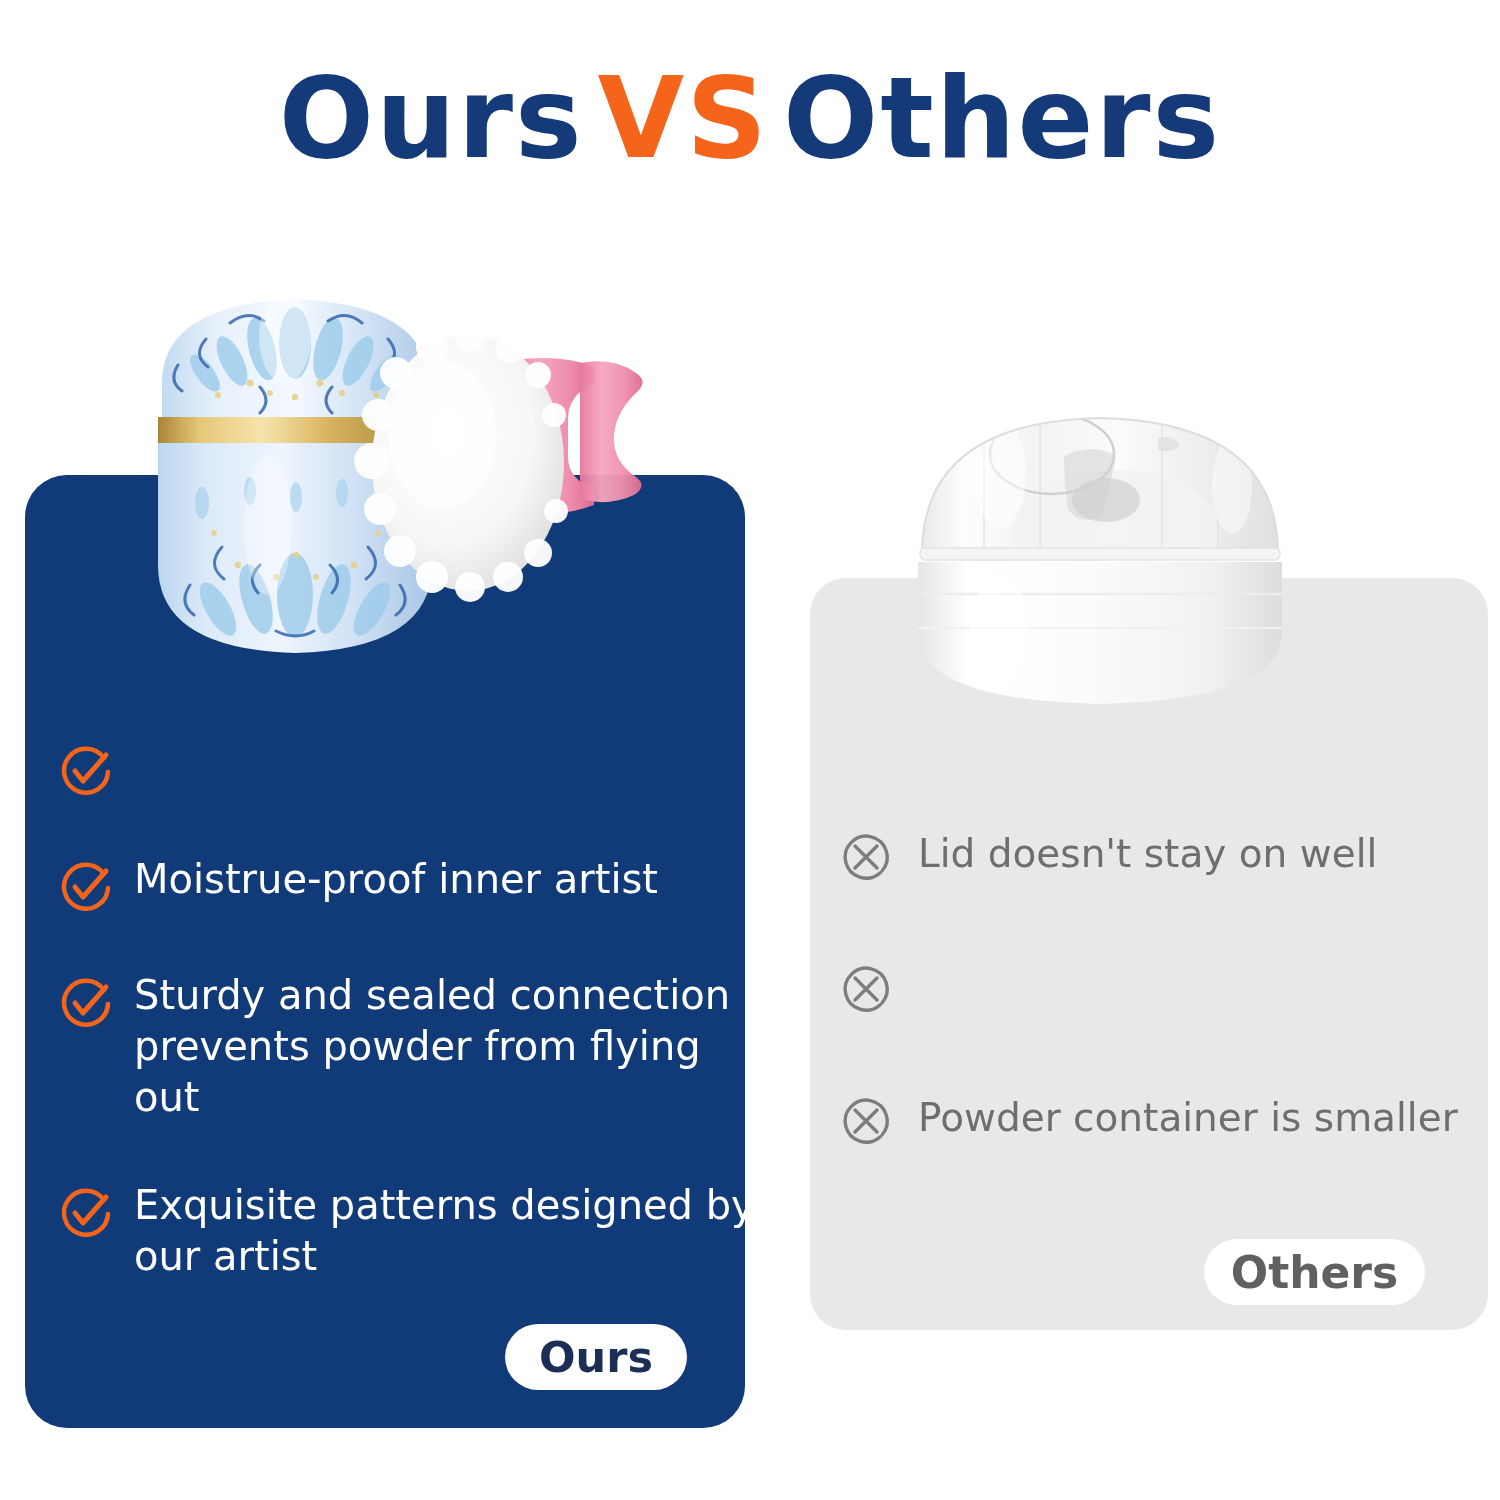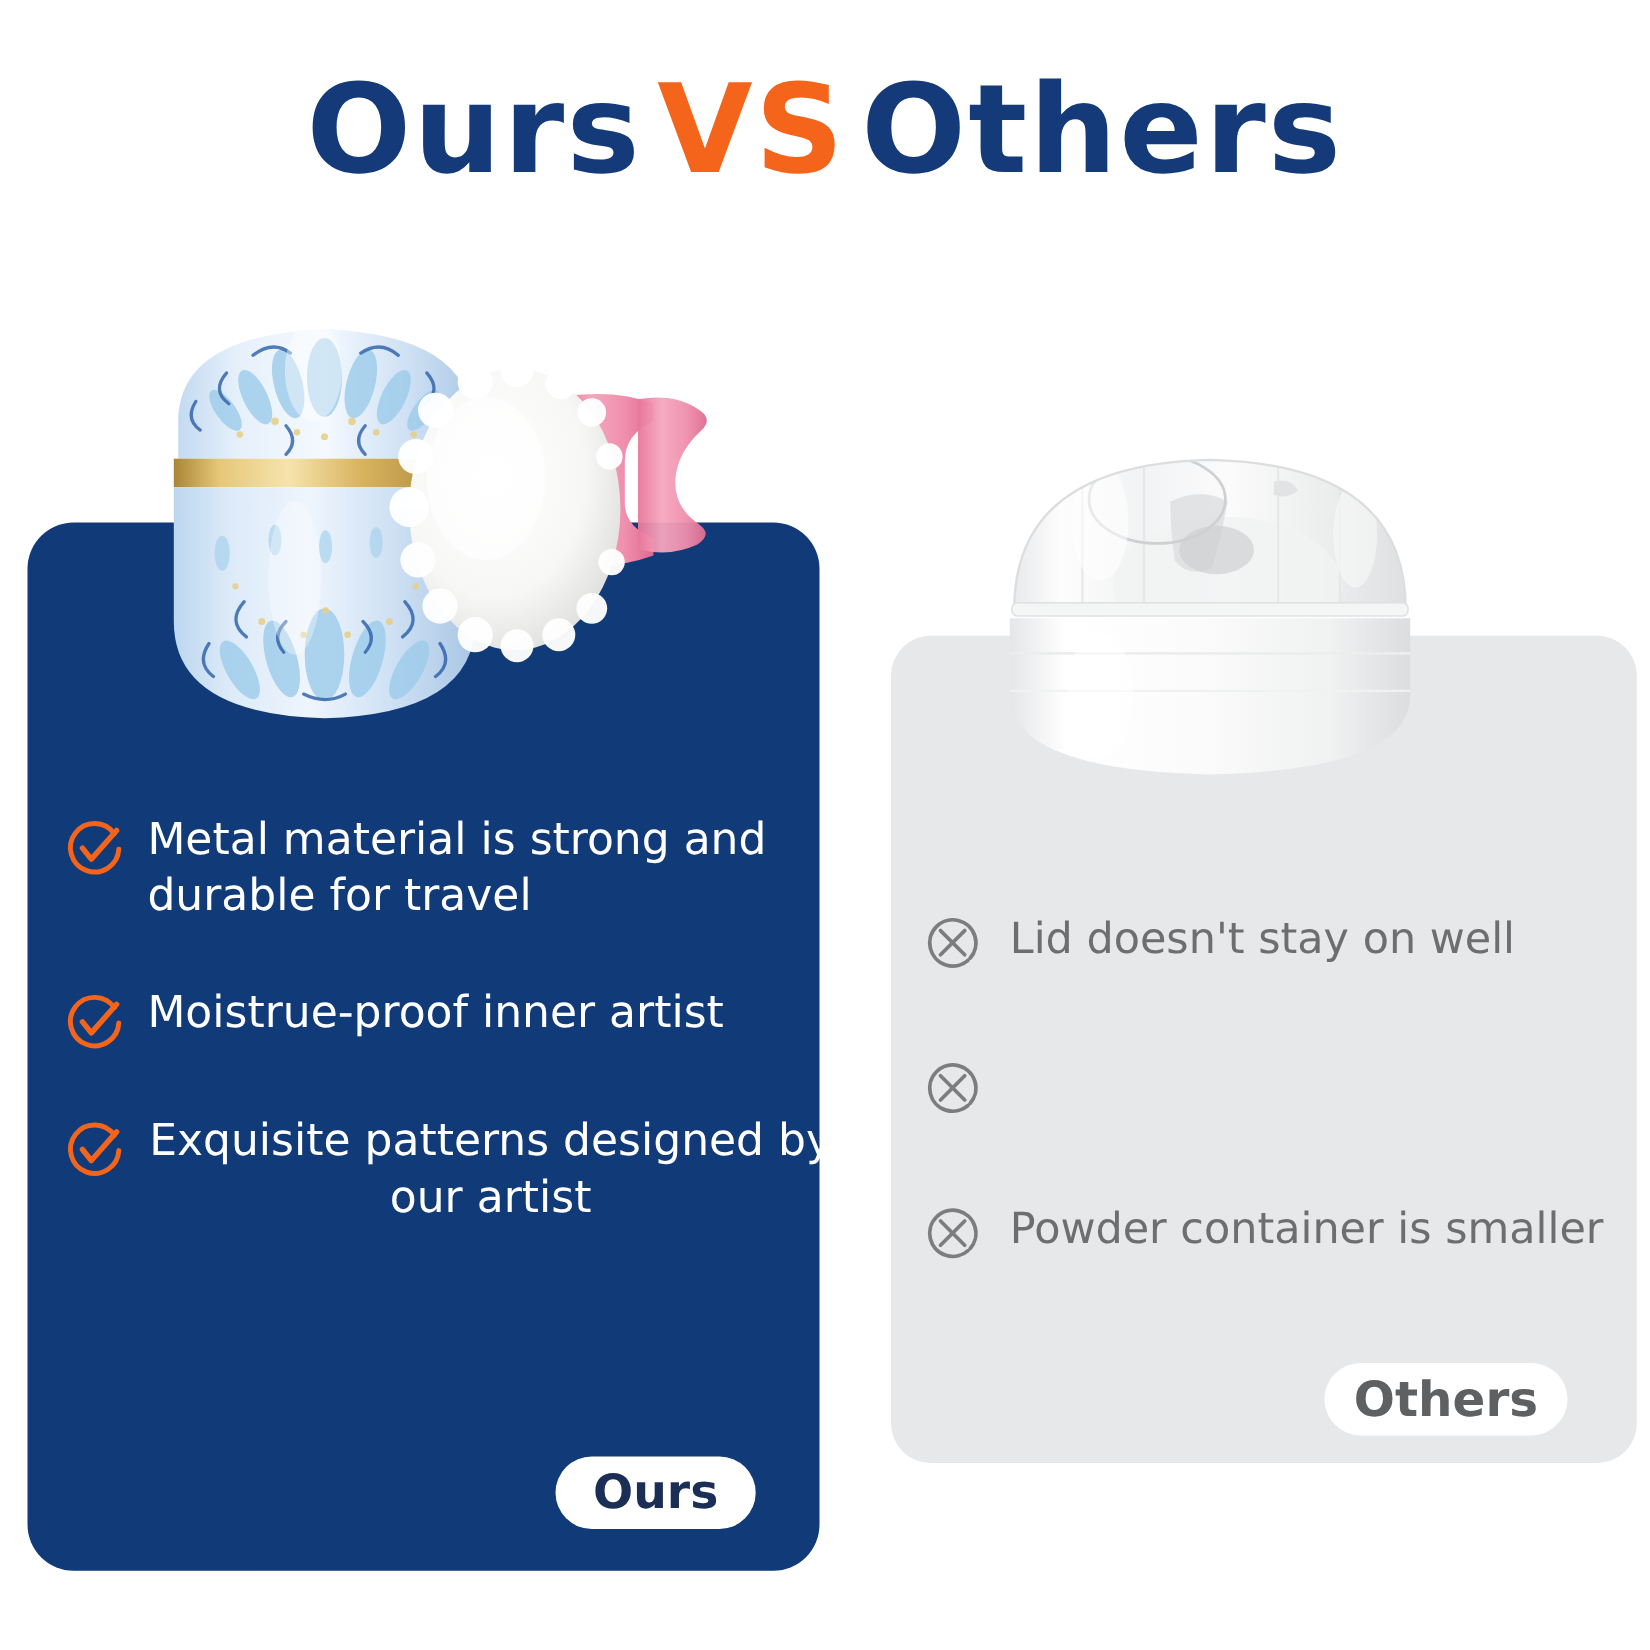--- a/index.html
+++ b/index.html
@@ -64,21 +64,21 @@
     position: absolute;
     left: 838px;
     top: 829px;
     width: 640px;
   }
   .feature-row {
     display: flex;
     align-items: flex-start;
     margin-bottom: 54px;
   }
-  .feature-row:last-child { margin-bottom: 0; text-align: center; }
+  .feature-row:last-child { margin-bottom: 0; }
 
   .bullet-icon {
     flex: 0 0 auto;
     width: 56px;
     height: 56px;
     margin-right: 20px;
     margin-top: 4px;
   }
   .bullet-icon svg { display: block; width: 56px; height: 56px; }
 
@@ -291,33 +291,41 @@
 
 <div id="list-ours">
 
   <div class="feature-row">
     <span class="bullet-icon">
       <svg viewBox="0 0 56 56">
         <path d="M46,16 A22,22 0 1 0 50,30" fill="none" stroke="#F4641B" stroke-width="4.5" stroke-linecap="round"></path>
         <path d="M17,29 L25,39 L48,13" fill="none" stroke="#F4641B" stroke-width="5" stroke-linecap="round" stroke-linejoin="round"></path>
       </svg>
     </span>
-    <span class="feature-text">Metal material is strong and durable for travel</span>
   </div>
 
   <div class="feature-row">
     <span class="bullet-icon">
       <svg viewBox="0 0 56 56">
         <path d="M46,16 A22,22 0 1 0 50,30" fill="none" stroke="#F4641B" stroke-width="4.5" stroke-linecap="round"></path>
         <path d="M17,29 L25,39 L48,13" fill="none" stroke="#F4641B" stroke-width="5" stroke-linecap="round" stroke-linejoin="round"></path>
       </svg>
     </span>
     <span class="feature-text">Moistrue-proof inner artist</span>
   </div>
 
+  <div class="feature-row">
+    <span class="bullet-icon">
+      <svg viewBox="0 0 56 56">
+        <path d="M46,16 A22,22 0 1 0 50,30" fill="none" stroke="#F4641B" stroke-width="4.5" stroke-linecap="round"></path>
+        <path d="M17,29 L25,39 L48,13" fill="none" stroke="#F4641B" stroke-width="5" stroke-linecap="round" stroke-linejoin="round"></path>
+      </svg>
+    </span>
+    <span class="feature-text">Sturdy and sealed connection prevents powder from flying out</span>
+  </div>
 
   <div class="feature-row">
     <span class="bullet-icon">
       <svg viewBox="0 0 56 56">
         <path d="M46,16 A22,22 0 1 0 50,30" fill="none" stroke="#F4641B" stroke-width="4.5" stroke-linecap="round"></path>
         <path d="M17,29 L25,39 L48,13" fill="none" stroke="#F4641B" stroke-width="5" stroke-linecap="round" stroke-linejoin="round"></path>
       </svg>
     </span>
     <span class="feature-text">Exquisite patterns designed by our artist</span>
   </div>

